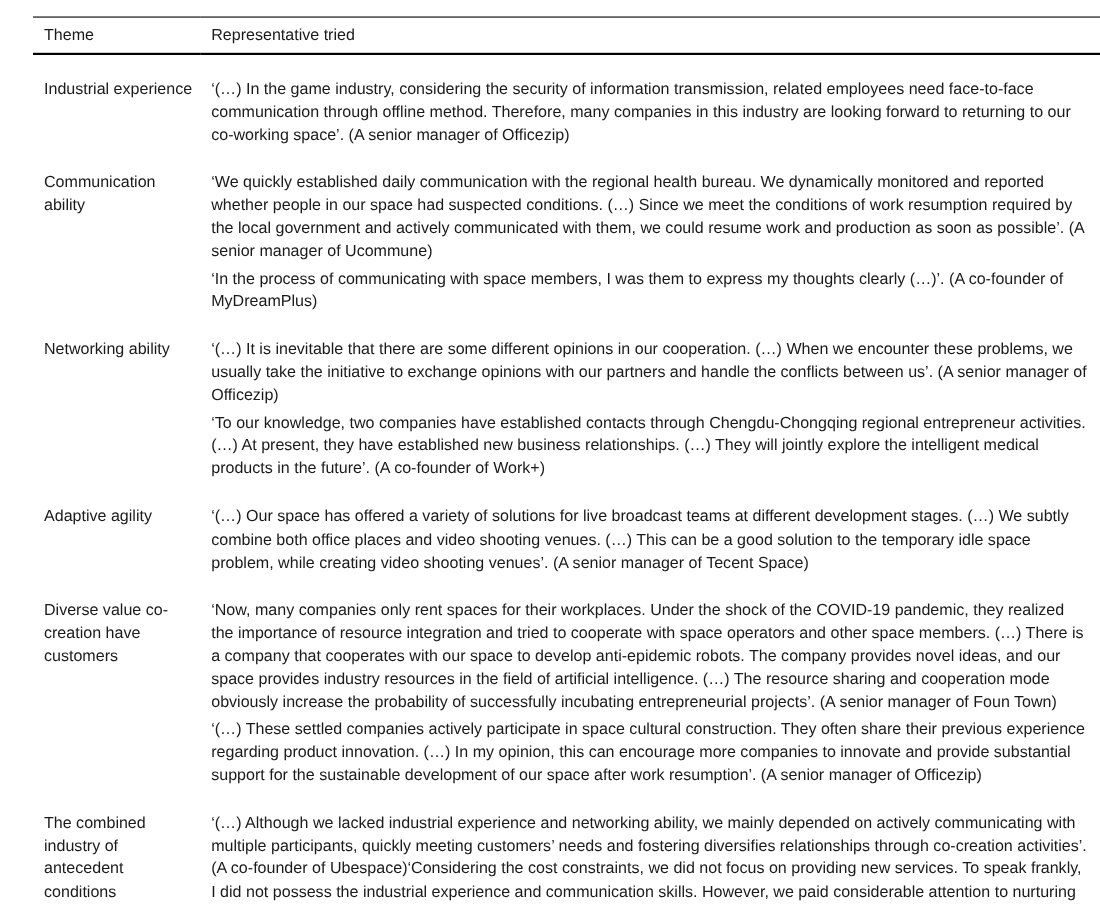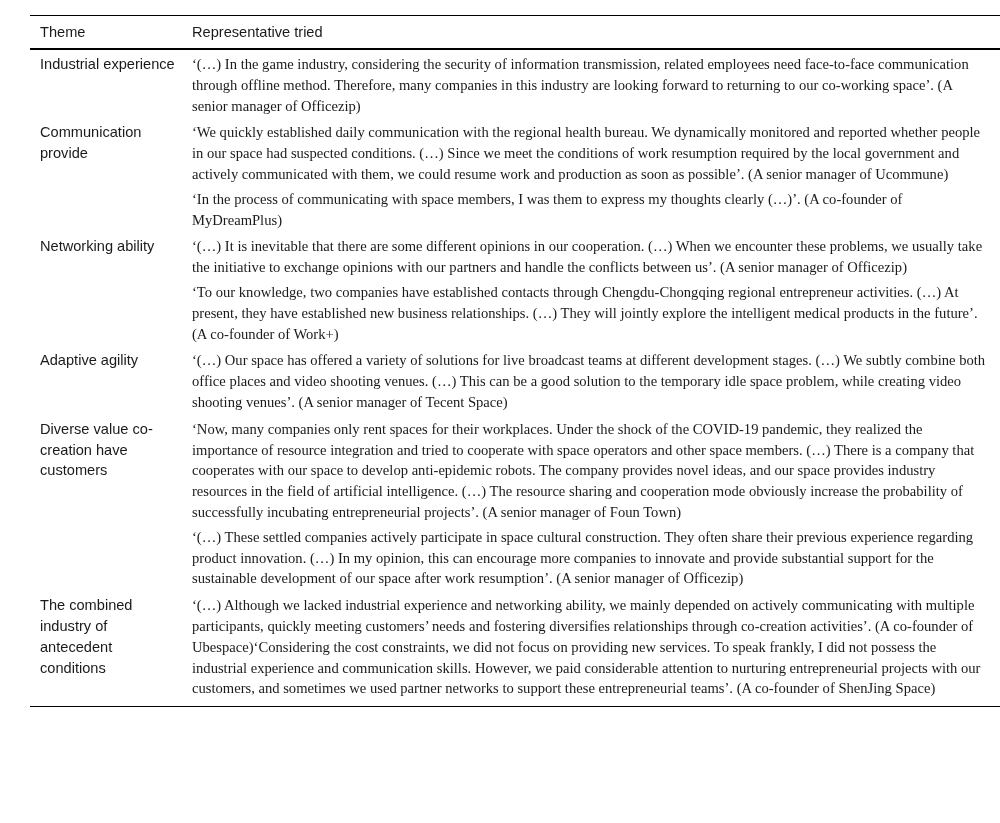--- a/index.html
+++ b/index.html
@@ -37,32 +37,31 @@
       border-top: 1px solid #000;
       border-bottom: 2px solid #000;
       vertical-align: top;
     }
     tbody td {
       vertical-align: top;
       padding: 2px 10px 2px 10px;
       line-height: 20.8px;
     }
     tbody tr.group-start td {
-      padding-top: 4px;
+      padding-top: 21px;
     }
     tbody tr.last td {
       padding-bottom: 7px;
       border-bottom: 1px solid #000;
     }
     td.theme-cell {
       padding-right: 4px;
     }
     .quote-text {
       display: block;
-      font-family: Liberation Serif, serif;
     }
   </style>
 </head>
 <body>
 
 <div class="table-wrap">
   <table>
     <colgroup>
       <col class="c-theme">
       <col class="c-quote">
@@ -76,21 +75,21 @@
     <tbody>
 
       <tr class="group-start">
         <td class="theme-cell">Industrial experience</td>
         <td>
             <span class="quote-text">‘(…) In the game industry, considering the security of information transmission, related employees need face-to-face communication through offline method. Therefore, many companies in this industry are looking forward to returning to our co-working space’. (A senior manager of Officezip)</span>
           </td>
       </tr>
 
       <tr class="group-start">
-        <td class="theme-cell" rowspan="2">Communication provide</td>
+        <td class="theme-cell" rowspan="2">Communication ability</td>
         <td>
             <span class="quote-text">‘We quickly established daily communication with the regional health bureau. We dynamically monitored and reported whether people in our space had suspected conditions. (…) Since we meet the conditions of work resumption required by the local government and actively communicated with them, we could resume work and production as soon as possible’. (A senior manager of Ucommune)</span>
           </td>
       </tr>
       <tr>
         <td>
             <span class="quote-text">‘In the process of communicating with space members, I was them to express my thoughts clearly (…)’. (A co-founder of MyDreamPlus)</span>
           </td>
       </tr>
 

